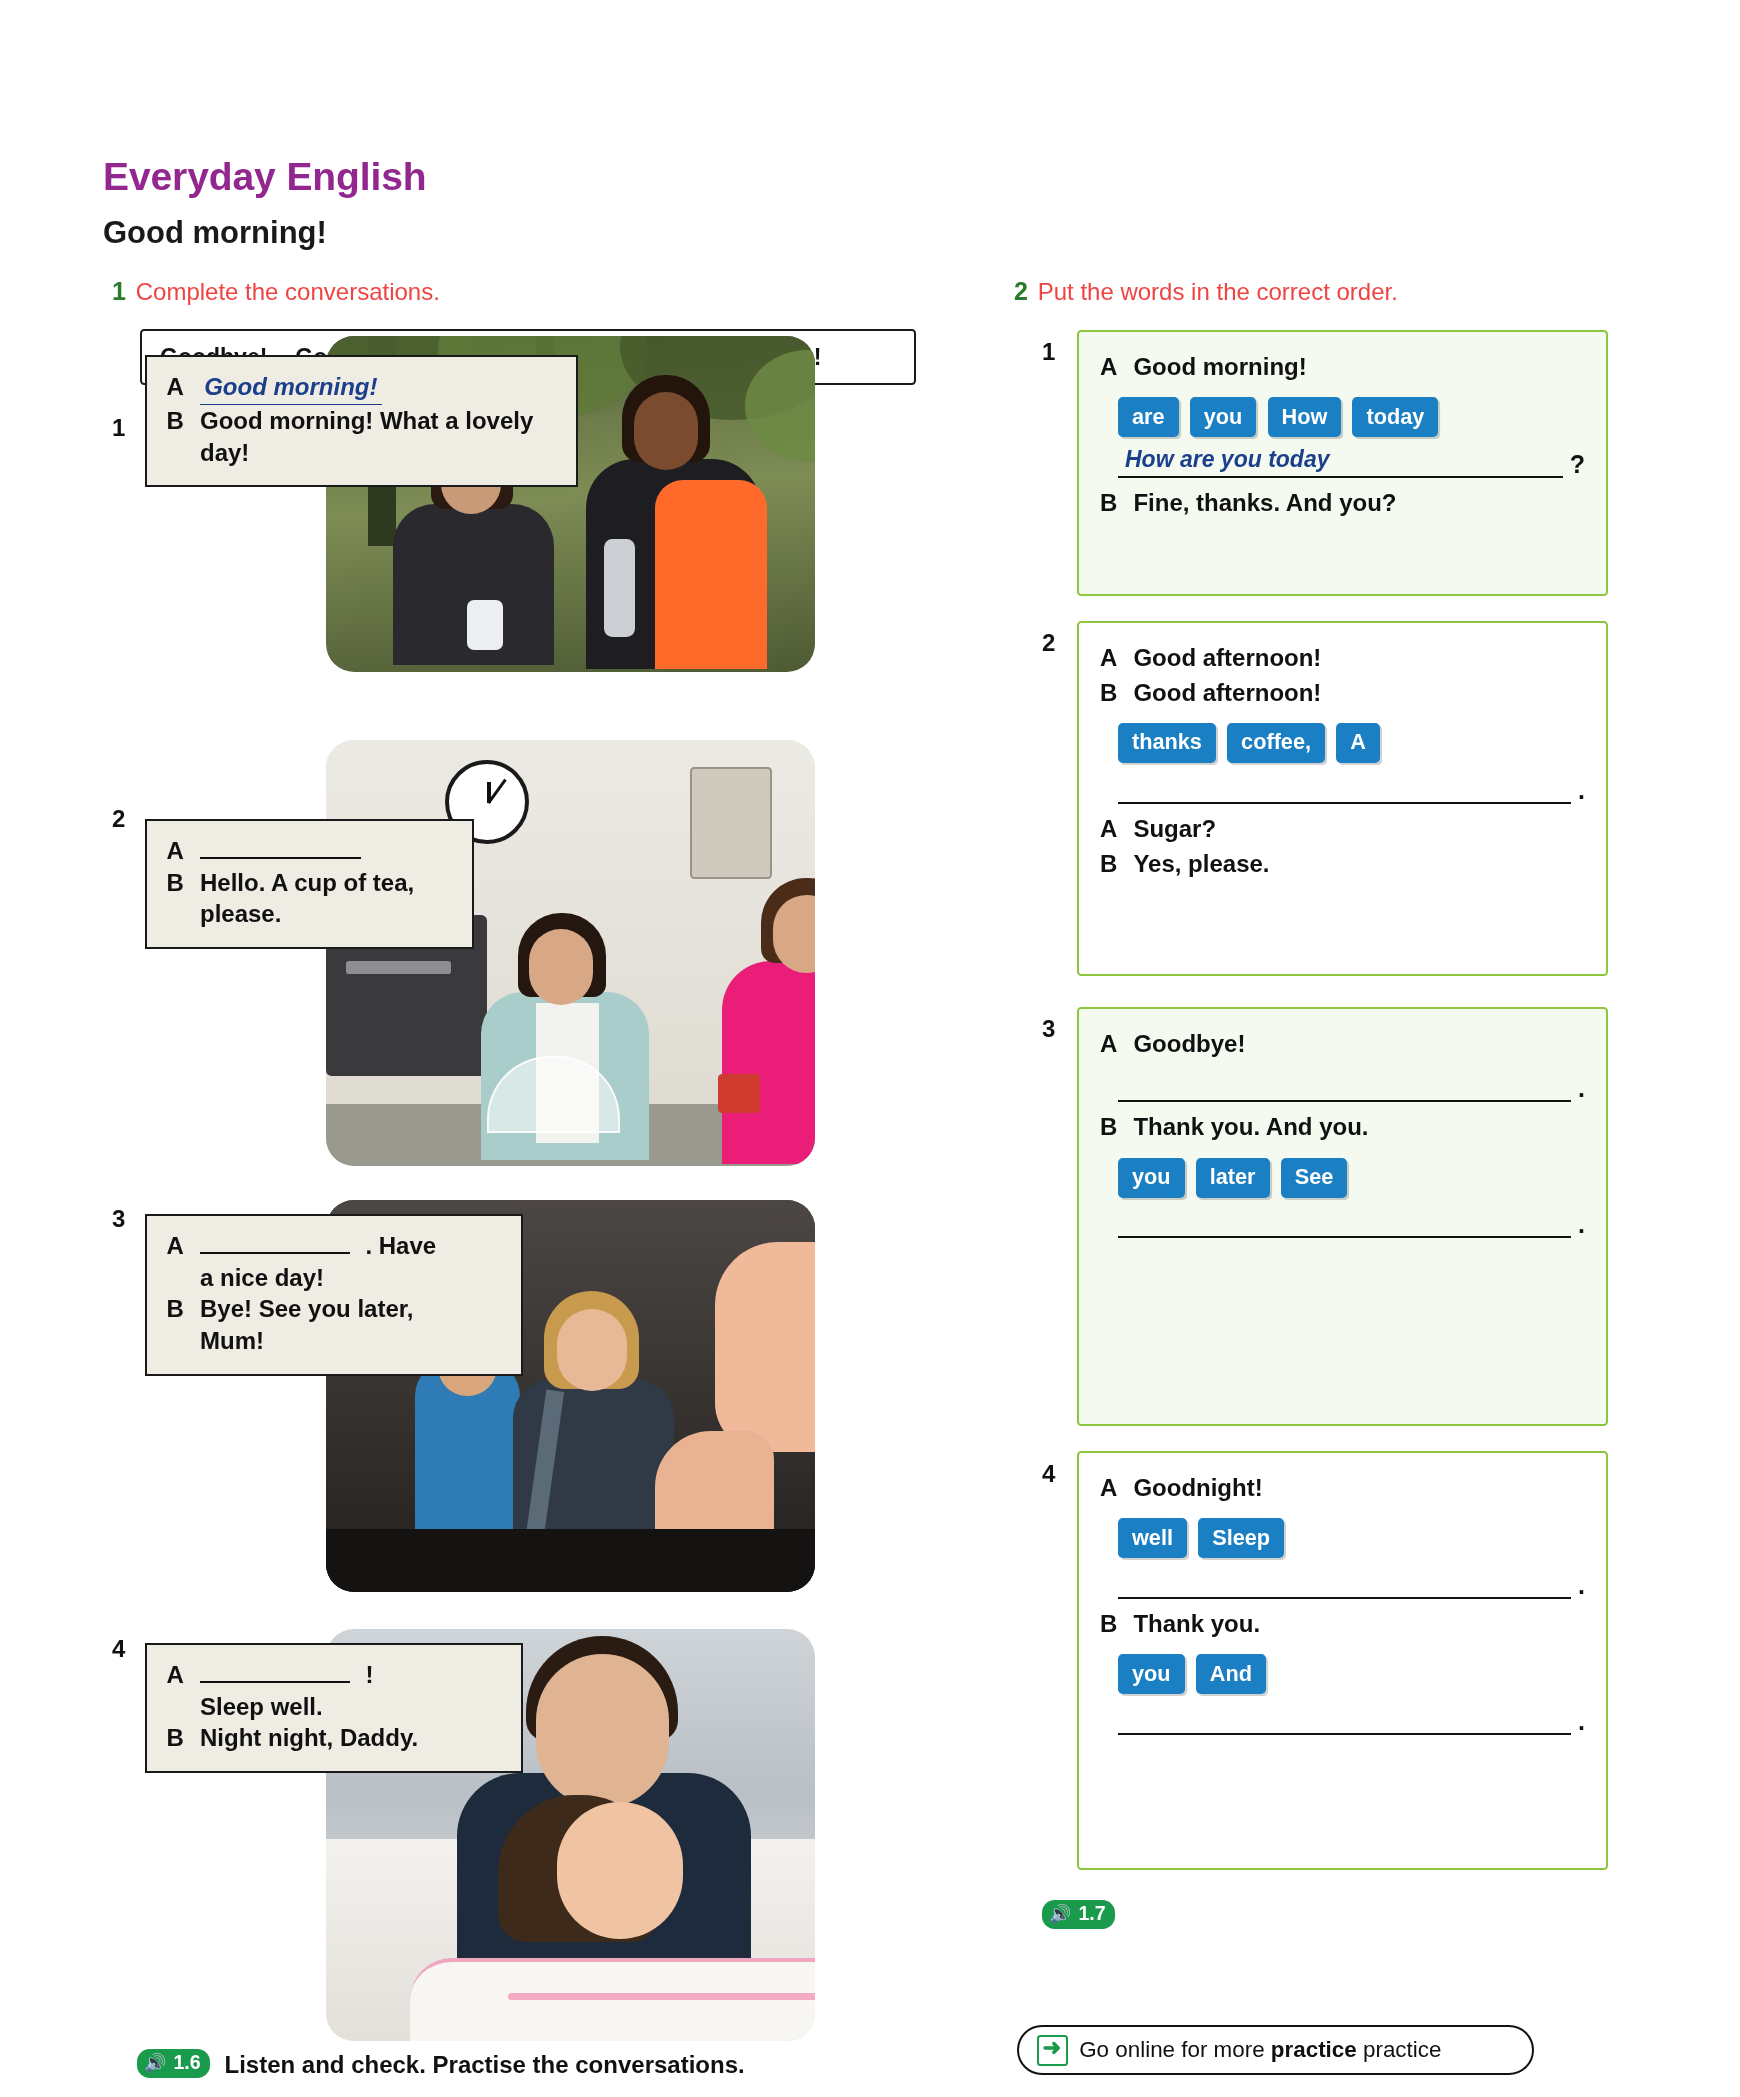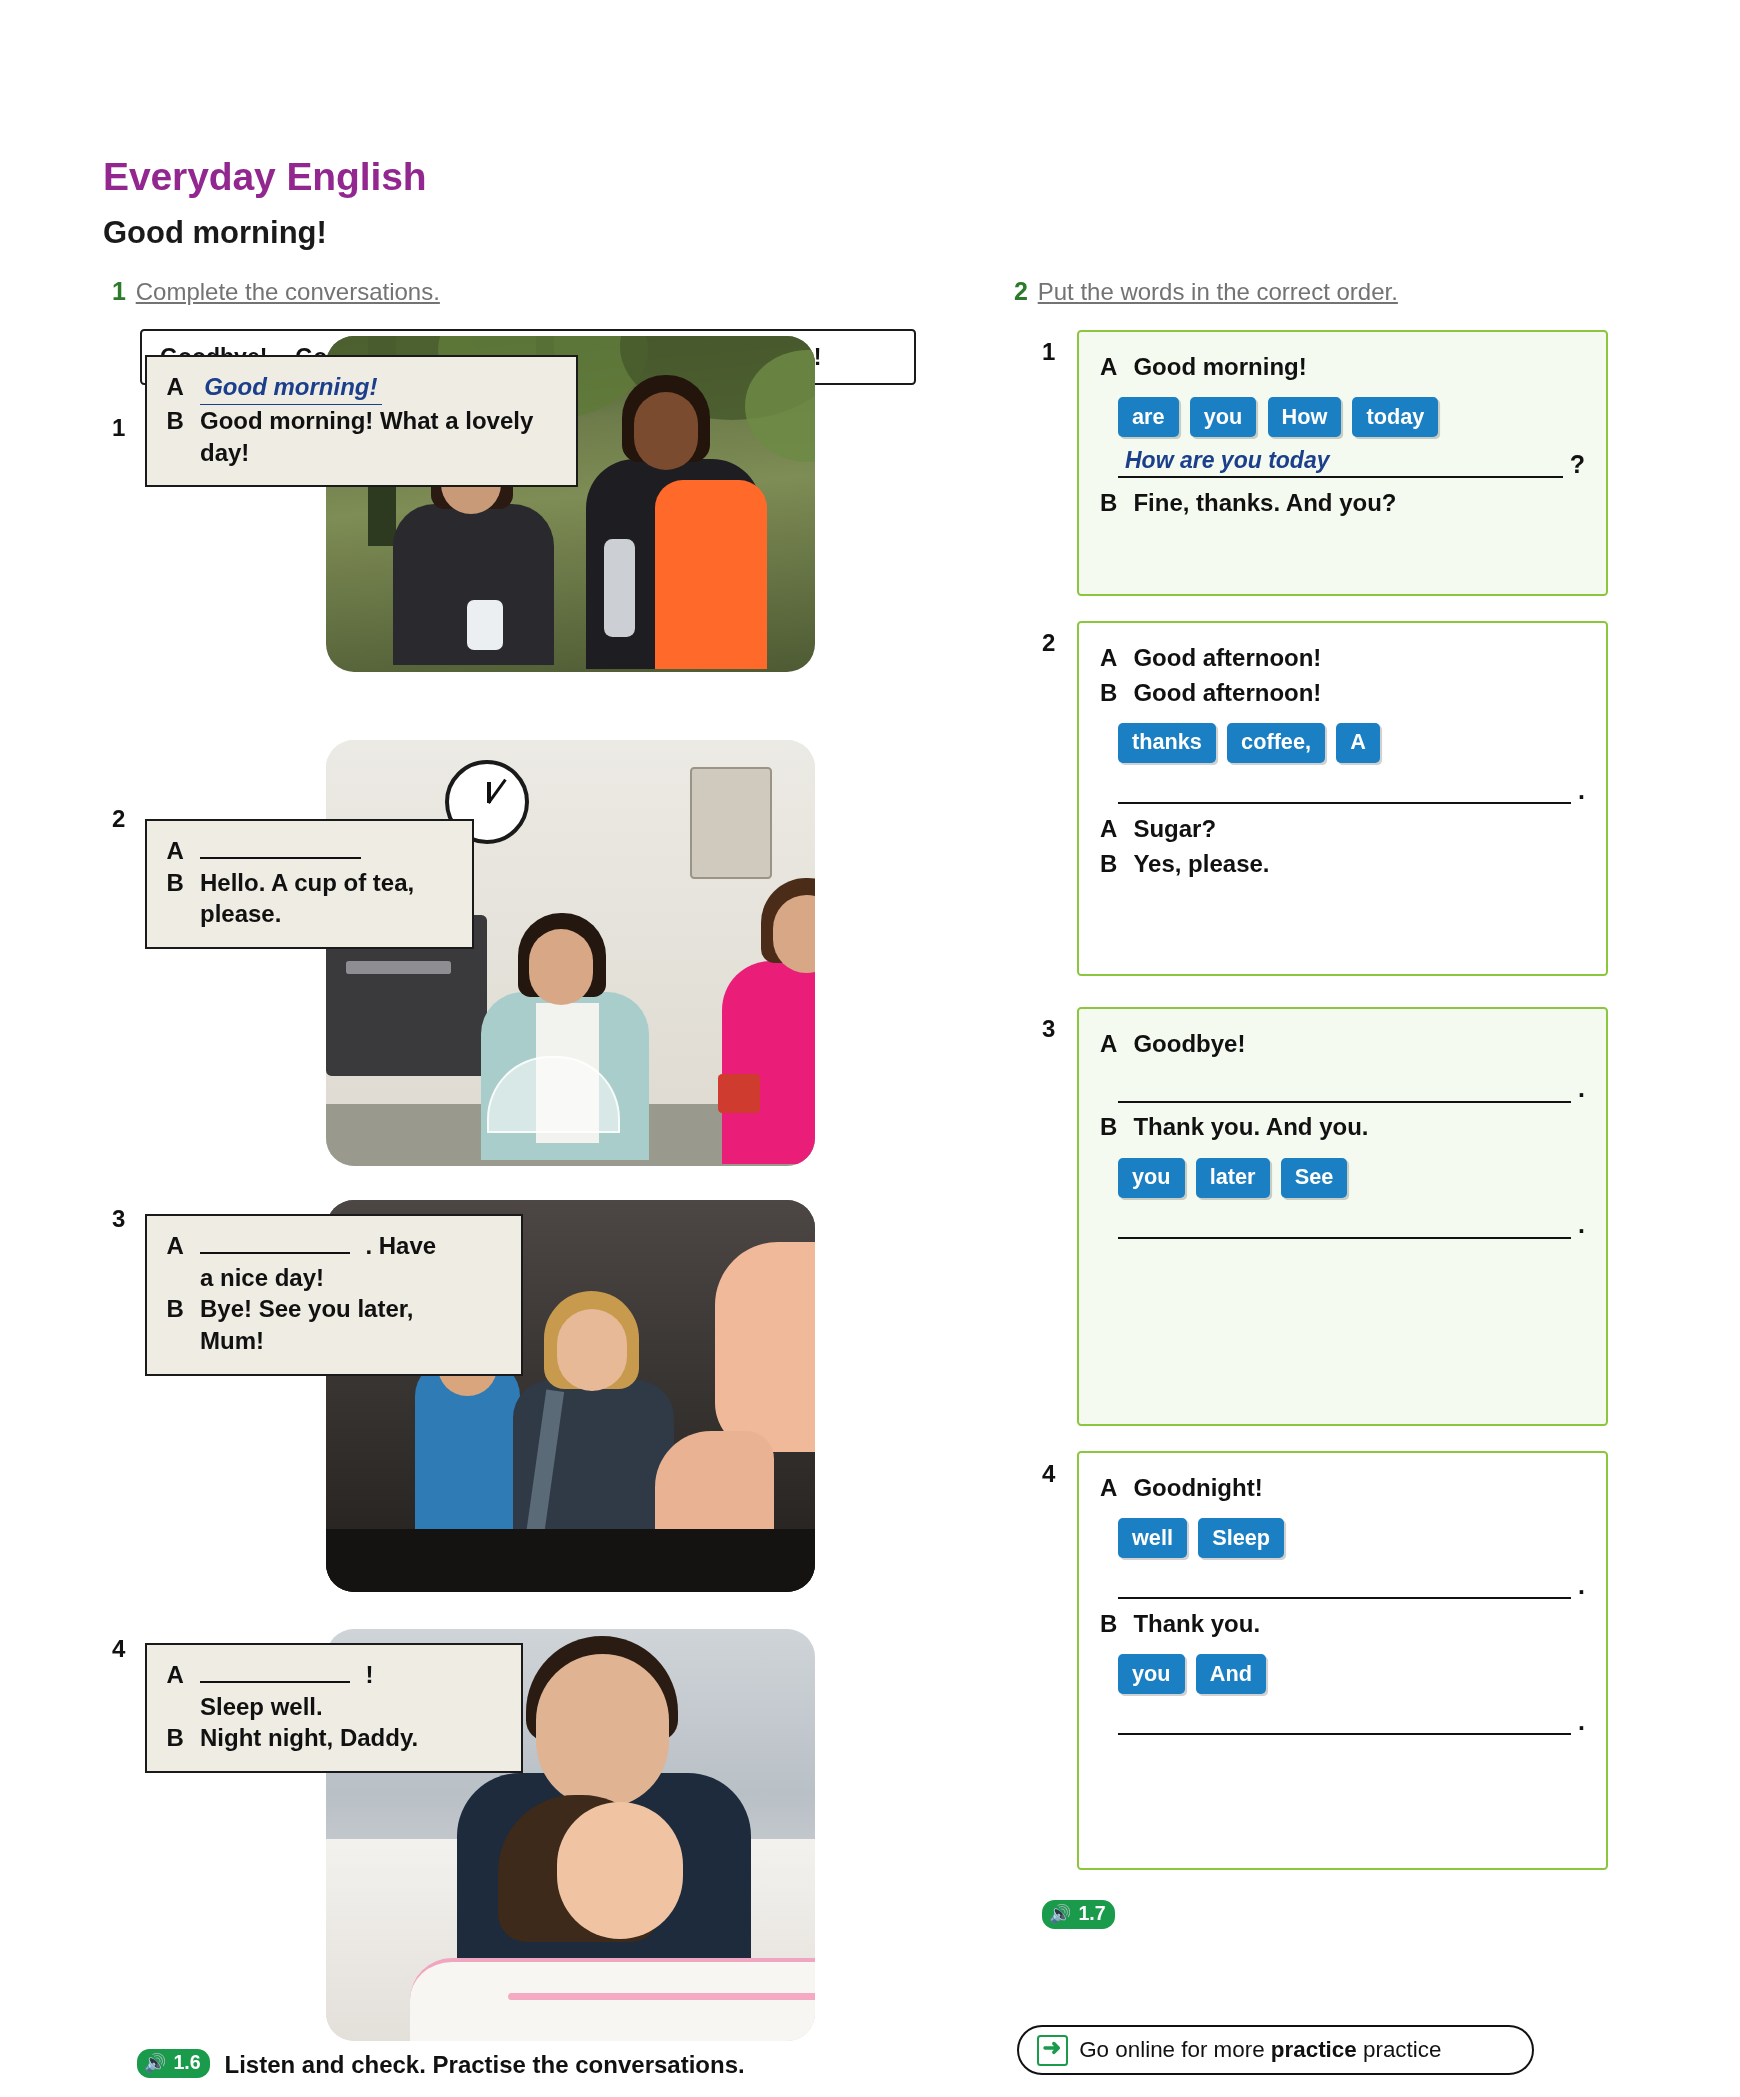--- a/index.html
+++ b/index.html
@@ -37,22 +37,21 @@
   }
 
   
   .ex-num {
     font-size: 25px;
     font-weight: bold;
     color: #2c7a2c;
   }
   .ex-text {
     font-size: 24px;
-    color: #737373;
-    text-decoration: underline;
+    color: #ef4444;
   }
   .ex1-head { position: absolute; left: 112px; top: 277px; }
   .ex2-head { position: absolute; left: 1014px; top: 277px; }
   .ex-head-row { display: flex; align-items: baseline; gap: 9.8px; white-space: nowrap; }
 
   
   .wordbank {
     position: absolute;
     left: 140px; top: 329px;
     width: 776px; height: 56px;
@@ -175,21 +174,21 @@
     background: #1b7fc4;
     color: #fff;
     font-weight: bold;
     font-size: 21.7px;
     border-radius: 4.9px;
     padding: 6.3px 14px 7.7px 14px;
     box-shadow: 2.1px 2.1px 0 rgba(0,0,0,0.18);
   }
   .answer-line {
     display: flex;
-    align-items: center;
+    align-items: flex-start;
     gap: 4.2px;
     margin: 12.6px 0 7px 18px;
   }
   .answer-line .rule {
     flex: 1 1 auto;
     border-bottom: 2.1px solid #111;
     height: 28px;
   }
   .answer-line .rule.filled {
     position: relative;

